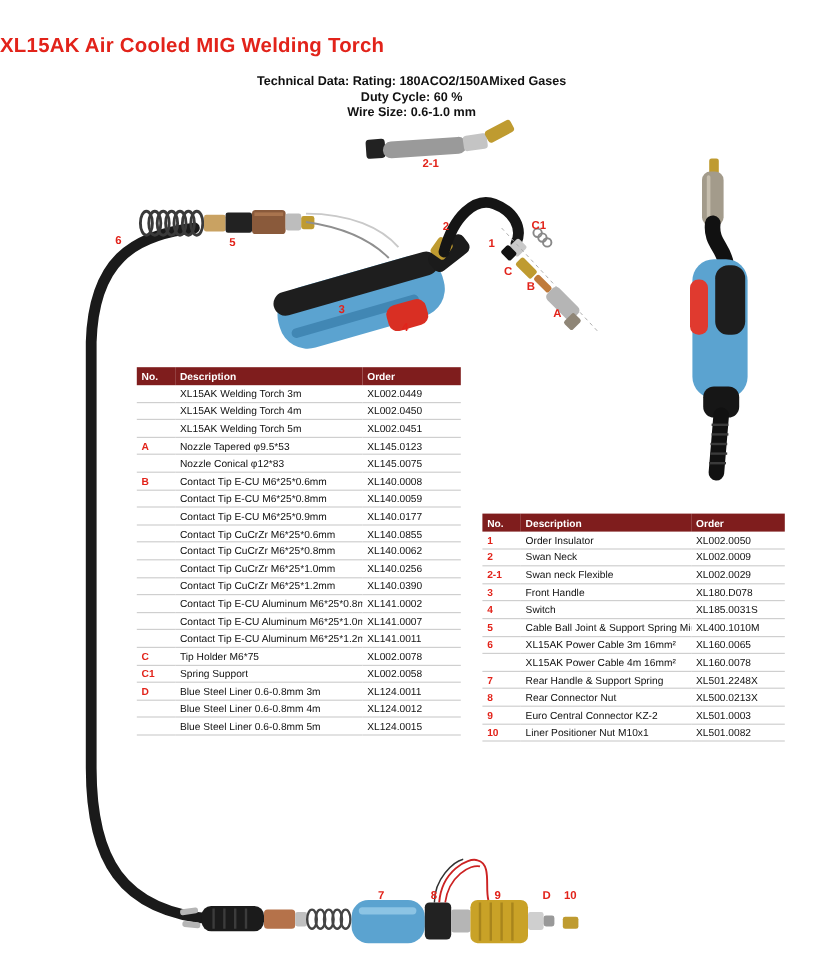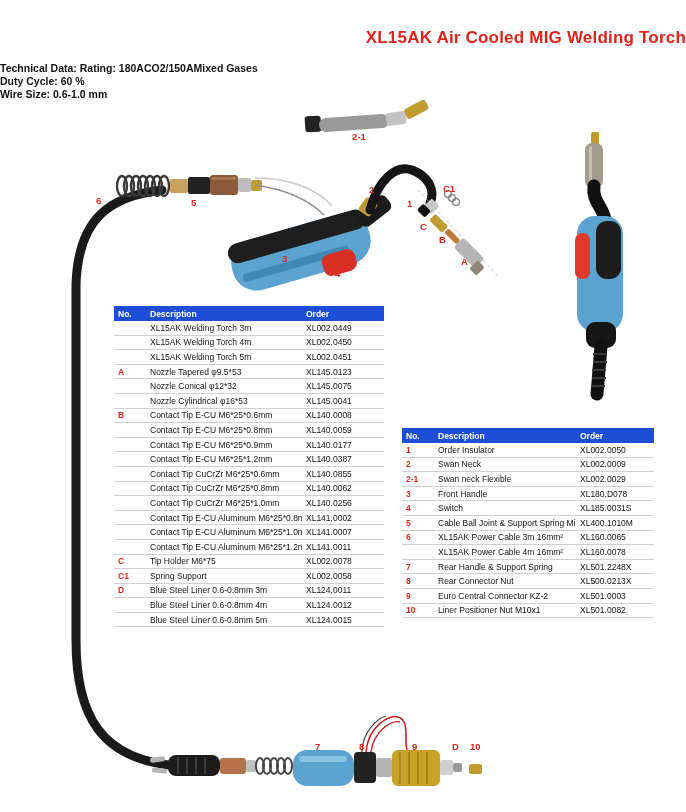--- a/index.html
+++ b/index.html
@@ -2,32 +2,32 @@
 <html><head>
 <meta charset="utf-8">
 <style>
   html,body { margin:0; padding:0; background:#fff; }
   .page {
     position:relative; width:686px; height:812px; background:#ffffff;
     font-family:"Liberation Sans", sans-serif; overflow:hidden;
   }
   .diagram { position:absolute; left:0; top:0; width:686px; height:812px; }
   .title {
-    position:absolute; top:28px; left:0; width:100%; text-align:right;
+    position:absolute; top:28px; left:0; width:100%; text-align:left;
     color:#e2231a; font-size:17px; font-weight:bold; letter-spacing:0.2px;
   }
   .tech {
-    position:absolute; top:62px; left:0; width:100%; text-align:left;
+    position:absolute; top:62px; left:0; width:100%; text-align:center;
     color:#111; font-size:10.5px; font-weight:bold; line-height:13px;
   }
   .parts-table { position:absolute; border-collapse:collapse; color:#111; table-layout:fixed; }
   #left-table  { left:114px; top:306px; width:270px; }
   #right-table { left:402px; top:428px; width:252px; }
   .parts-table th {
-    background:#1d4ed8; color:#fff; text-align:left; font-weight:bold;
+    background:#7f1d1d; color:#fff; text-align:left; font-weight:bold;
     font-size:8.5px; padding:2.5px 4px;
   }
   .parts-table td {
     font-size:8.5px; padding:1.8px 4px; border-bottom:1px solid #cfcfcf;
     white-space:nowrap; overflow:hidden;
   }
   #left-table  .col0 { width:24px; }
   #left-table  .col2 { width:74px; }
   #right-table .col0 { width:24px; }
   #right-table .col2 { width:70px; }
@@ -213,62 +213,57 @@
           <td class="col1">XL15AK Welding Torch 5m</td>
           <td class="col2">XL002.0451</td>
         </tr>
         <tr>
           <td class="col0 red">A</td>
           <td class="col1">Nozzle Tapered φ9.5*53</td>
           <td class="col2">XL145.0123</td>
         </tr>
         <tr>
           <td class="col0 red"></td>
-          <td class="col1">Nozzle Conical φ12*32</td>
+          <td class="col1">Nozzle Conical φ12*83</td>
           <td class="col2">XL145.0075</td>
-        </tr>
-        <tr>
-          <td class="col0 red"></td>
-          <td class="col1">Nozzle Cylindrical φ16*53</td>
-          <td class="col2">XL145.0041</td>
         </tr>
         <tr>
           <td class="col0 red">B</td>
           <td class="col1">Contact Tip E-CU M6*25*0.6mm</td>
           <td class="col2">XL140.0008</td>
         </tr>
         <tr>
           <td class="col0 red"></td>
           <td class="col1">Contact Tip E-CU M6*25*0.8mm</td>
           <td class="col2">XL140.0059</td>
         </tr>
         <tr>
           <td class="col0 red"></td>
           <td class="col1">Contact Tip E-CU M6*25*0.9mm</td>
           <td class="col2">XL140.0177</td>
         </tr>
         <tr>
           <td class="col0 red"></td>
-          <td class="col1">Contact Tip E-CU M6*25*1.2mm</td>
-          <td class="col2">XL140.0387</td>
-        </tr>
-        <tr>
-          <td class="col0 red"></td>
           <td class="col1">Contact Tip CuCrZr M6*25*0.6mm</td>
           <td class="col2">XL140.0855</td>
         </tr>
         <tr>
           <td class="col0 red"></td>
           <td class="col1">Contact Tip CuCrZr M6*25*0.8mm</td>
           <td class="col2">XL140.0062</td>
         </tr>
         <tr>
           <td class="col0 red"></td>
           <td class="col1">Contact Tip CuCrZr M6*25*1.0mm</td>
           <td class="col2">XL140.0256</td>
+        </tr>
+        <tr>
+          <td class="col0 red"></td>
+          <td class="col1">Contact Tip CuCrZr M6*25*1.2mm</td>
+          <td class="col2">XL140.0390</td>
         </tr>
         <tr>
           <td class="col0 red"></td>
           <td class="col1">Contact Tip E-CU Aluminum M6*25*0.8mm</td>
           <td class="col2">XL141.0002</td>
         </tr>
         <tr>
           <td class="col0 red"></td>
           <td class="col1">Contact Tip E-CU Aluminum M6*25*1.0mm</td>
           <td class="col2">XL141.0007</td>

